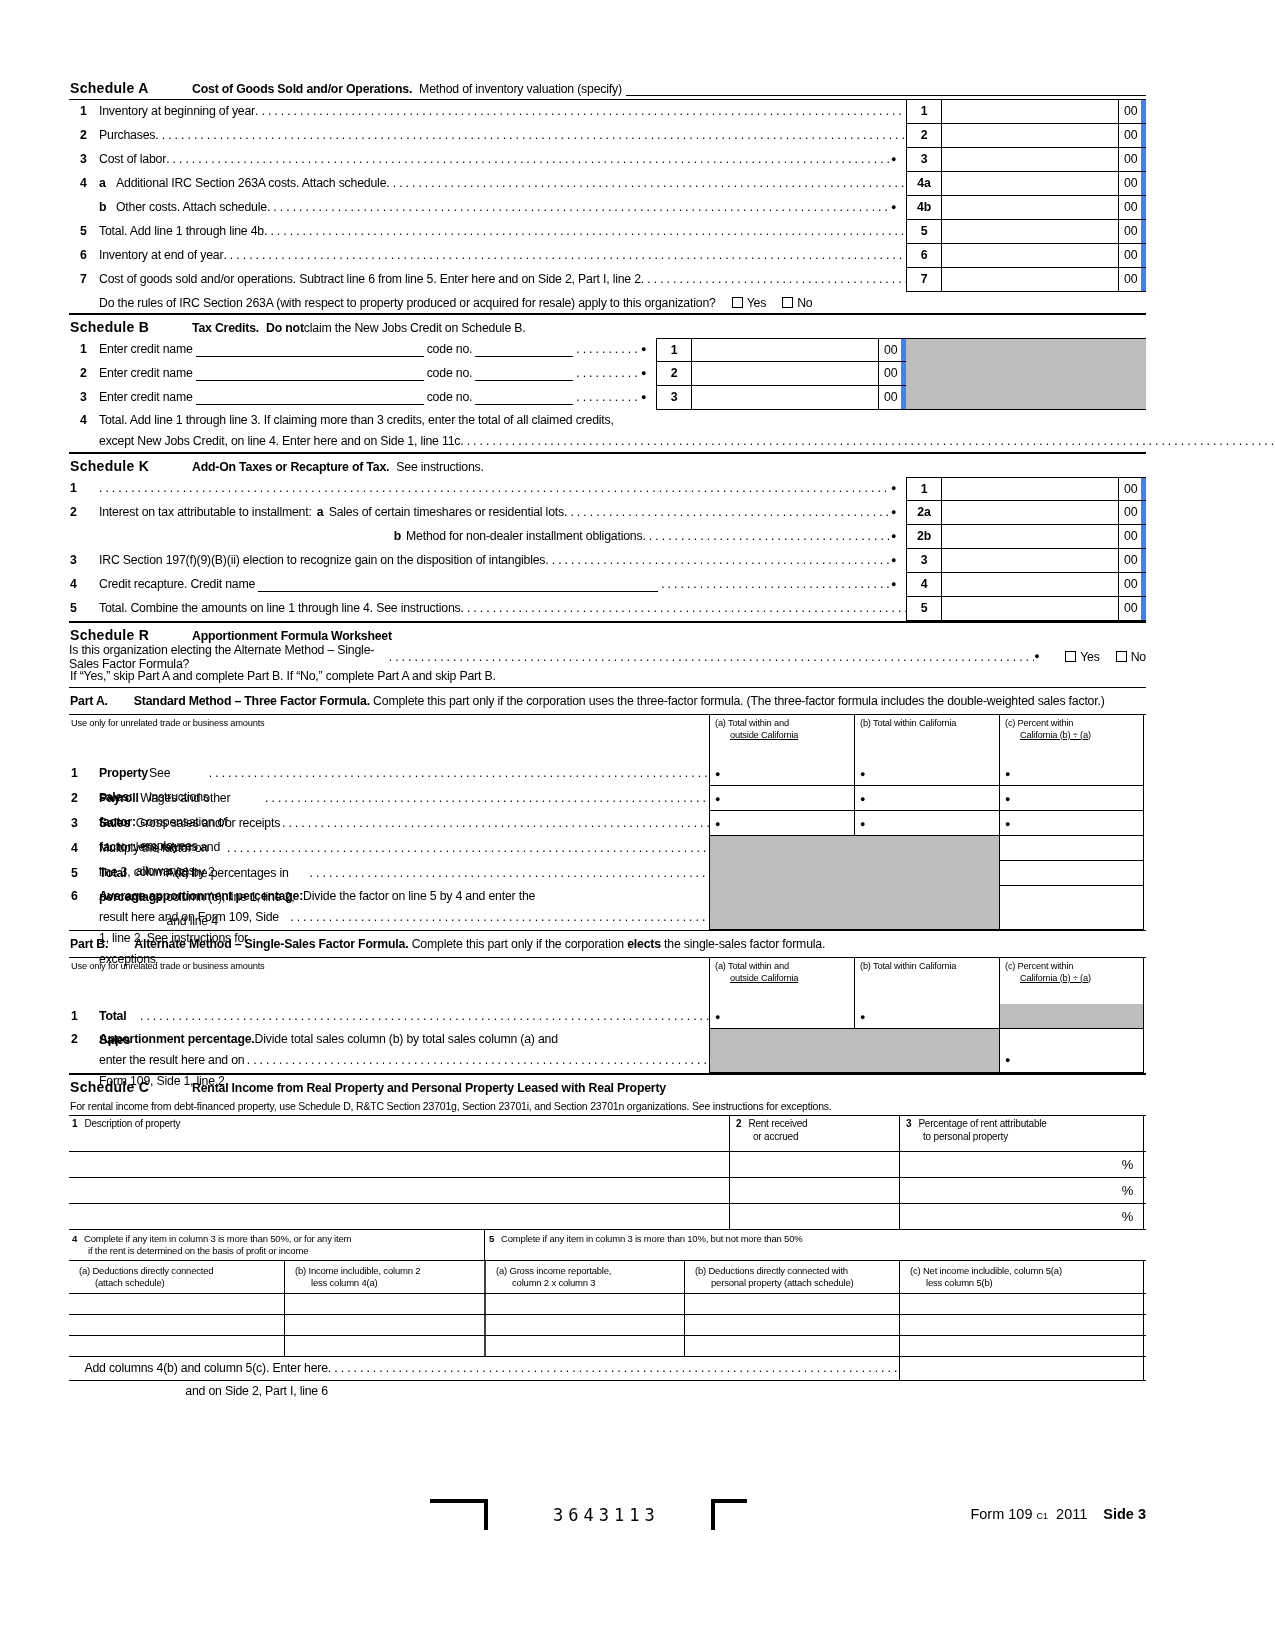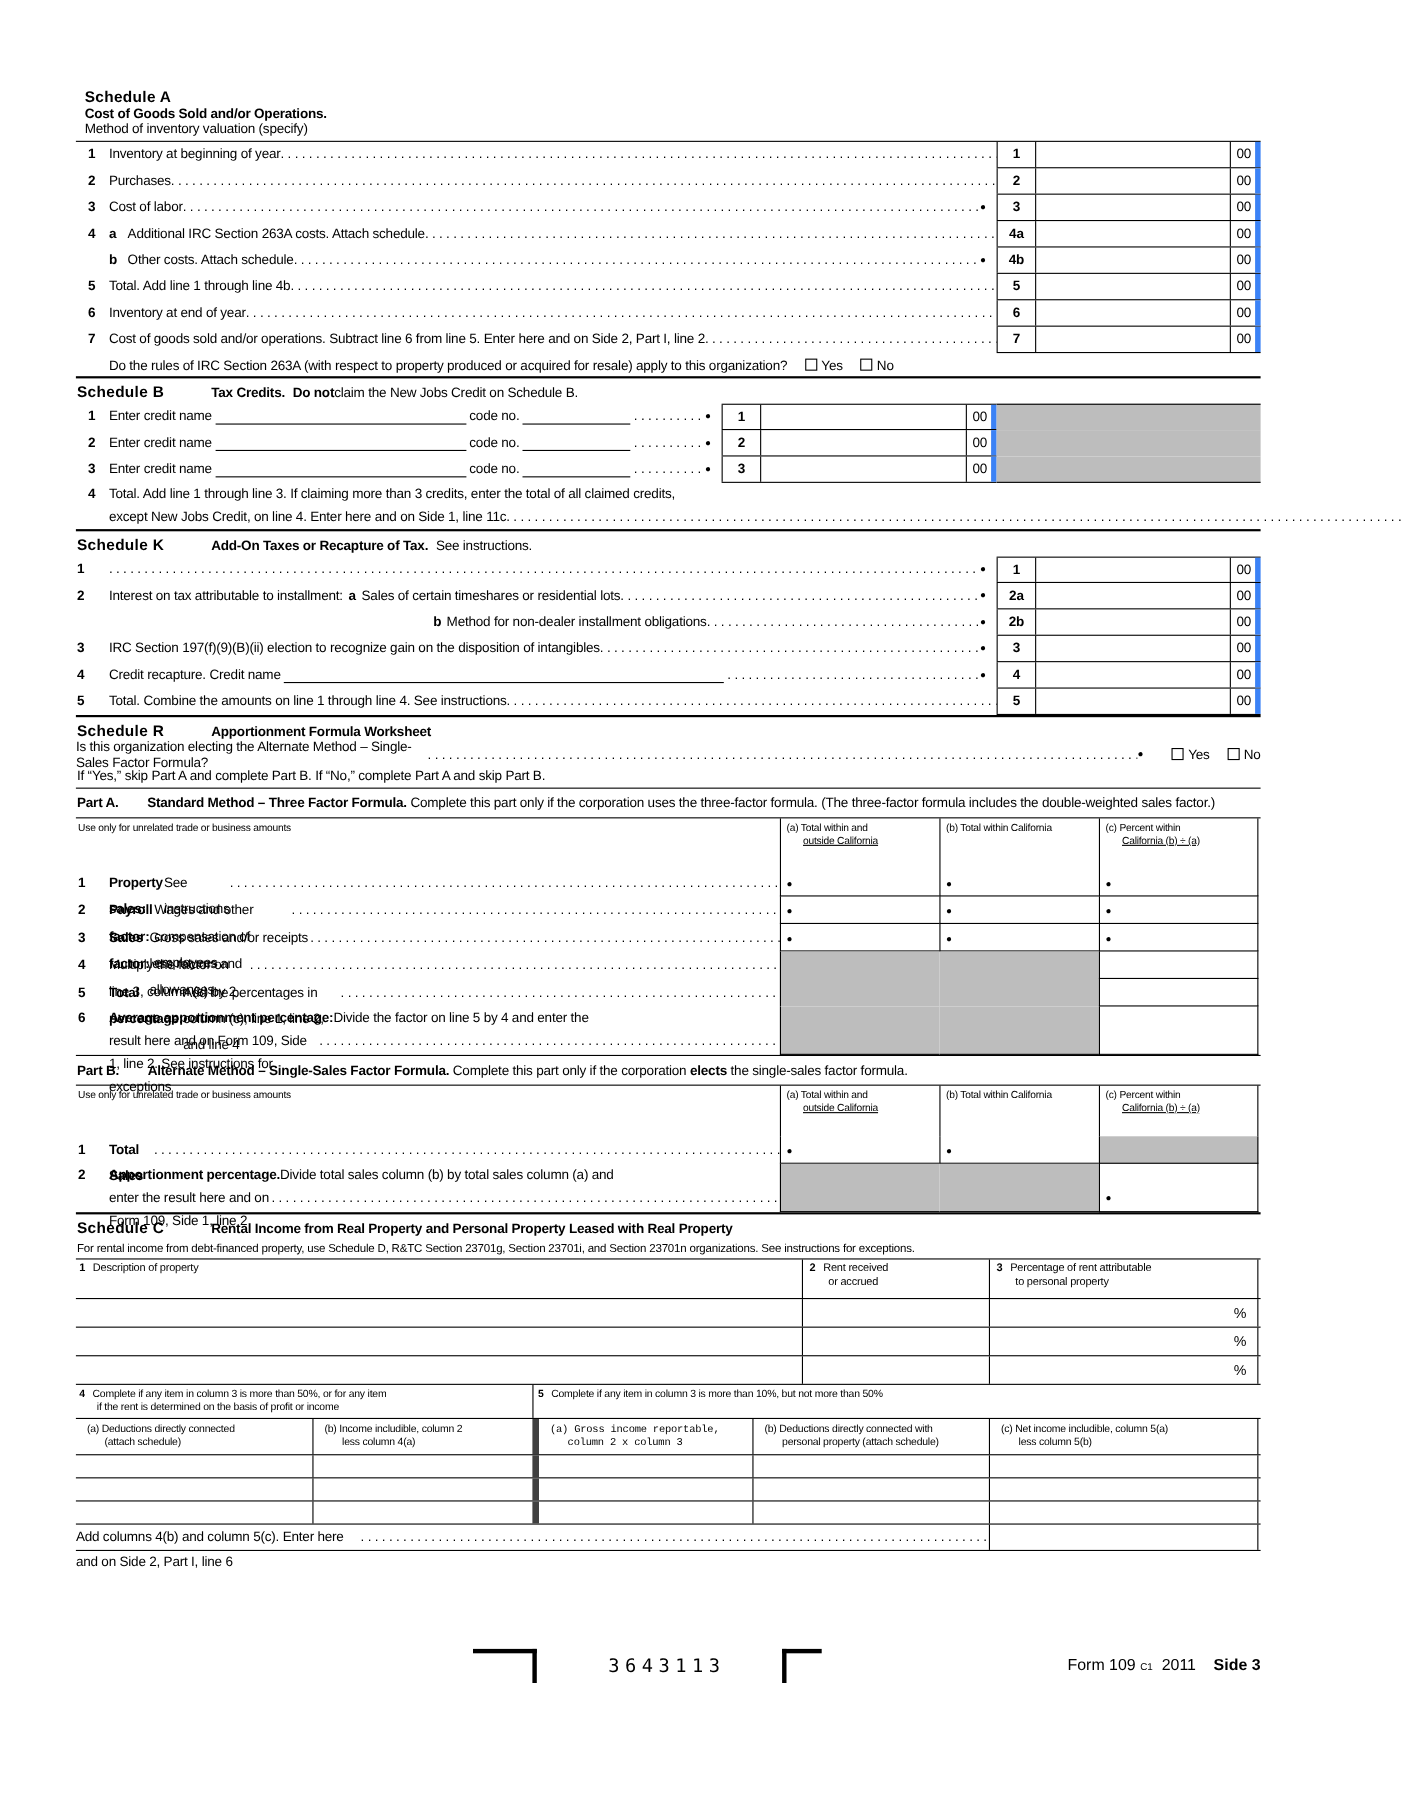--- a/index.html
+++ b/index.html
@@ -4,21 +4,21 @@
 <style>
 *{margin:0;padding:0;box-sizing:border-box;}
 html,body{background:#fff;}
 body{width:1275px;height:1650px;position:relative;color:#000;font-family:"Liberation Sans","DejaVu Sans",sans-serif;}
 .content{position:absolute;left:69px;top:76px;width:1077px;font-size:12.3px;letter-spacing:-0.2px;}
 .bold{font-weight:bold;}
 .fill{flex:1 1 auto;overflow:hidden;white-space:nowrap;min-width:6px;}
 .fill::after{content:". . . . . . . . . . . . . . . . . . . . . . . . . . . . . . . . . . . . . . . . . . . . . . . . . . . . . . . . . . . . . . . . . . . . . . . . . . . . . . . . . . . . . . . . . . . . . . . . . . . . . . . . . . . . . . . . . . . . . . . . . . . . . . . . . . . . . .";}
 
 .shead{display:flex;align-items:baseline;border-top:2.5px solid #000;padding:4px 0 3px 1px;}
-.shead.first{border-top:none;flex-direction:column;}
+.shead.first{border-top:none;}
 .sname{font-weight:bold;font-size:14px;width:122px;flex:none;letter-spacing:.3px;}
 .stitle{font-weight:bold;white-space:nowrap;}
 .snorm{font-weight:normal;white-space:nowrap;}
 .hsp{margin-left:7px;}
 .blank{flex:1;height:16px;border-bottom:1px solid #000;align-self:flex-end;margin-left:4px;}
 .underl{border-bottom:1.5px solid #000;}
 
 .mrow{display:flex;height:24px;line-height:23px;}
 .ln{flex:none;width:30px;padding-left:11px;font-weight:bold;}
 .ln0{flex:none;width:30px;padding-left:1px;font-weight:bold;}
@@ -78,26 +78,26 @@
 .cbody{height:26px;border-bottom:1px solid #000;}
 .cbody .cpct{display:flex;justify-content:flex-end;align-items:center;padding:0 10px 0 0;font-size:13px;}
 .csub{border-bottom:1px solid #000;font-size:9.5px;line-height:12px;}
 .csub4{width:415px;padding:3px 4px 3px 3px;}
 .csub5{width:660px;border-left:1px solid #000;padding:3px 4px;}
 .sind{padding-left:16px;}
 .c5head{border-bottom:1px solid #000;font-size:9.5px;line-height:12px;}
 .c5c{padding:4px 2px 4px 10px;}
 .c5c1{width:215px;}
 .c5c2{width:200px;border-left:1px solid #000;}
-.c5c3{width:200px;border-left:6px solid #404040;font-family:Liberation Mono, monospace;}
+.c5c3{width:200px;border-left:2px solid #404040;}
 .c5c4{width:215px;border-left:1px solid #000;}
 .c5c5{width:245px;border-left:1px solid #000;border-right:1px solid #000;}
 .c5body{height:21px;border-bottom:1px solid #000;}
 .ctot{height:24px;border-bottom:1.5px solid #000;display:flex;}
-.ctotlbl{width:830px;display:flex;line-height:23px;}
+.ctotlbl{width:830px;display:flex;line-height:23px;text-align:right;}
 .ctotbox{width:245px;border-left:1px solid #000;border-right:1px solid #000;}
 
 .crop{position:absolute;}
 .crop-r{left:430px;top:1499px;width:58px;height:31px;border-top:4px solid #000;border-right:4px solid #000;}
 .crop-l{left:711px;top:1499px;width:36px;height:31px;border-top:4px solid #000;border-left:4px solid #000;}
 .barcode{position:absolute;left:553px;top:1505px;font-family:"DejaVu Sans Mono",monospace;font-size:17px;letter-spacing:5px;}
 .ffoot{position:absolute;top:1506px;right:129px;font-size:14.5px;}
 .ffoot .c1{font-size:9px;}
 .ffoot .yr{margin-left:4px;}
 .ffoot .side{font-weight:bold;margin-left:12px;}

